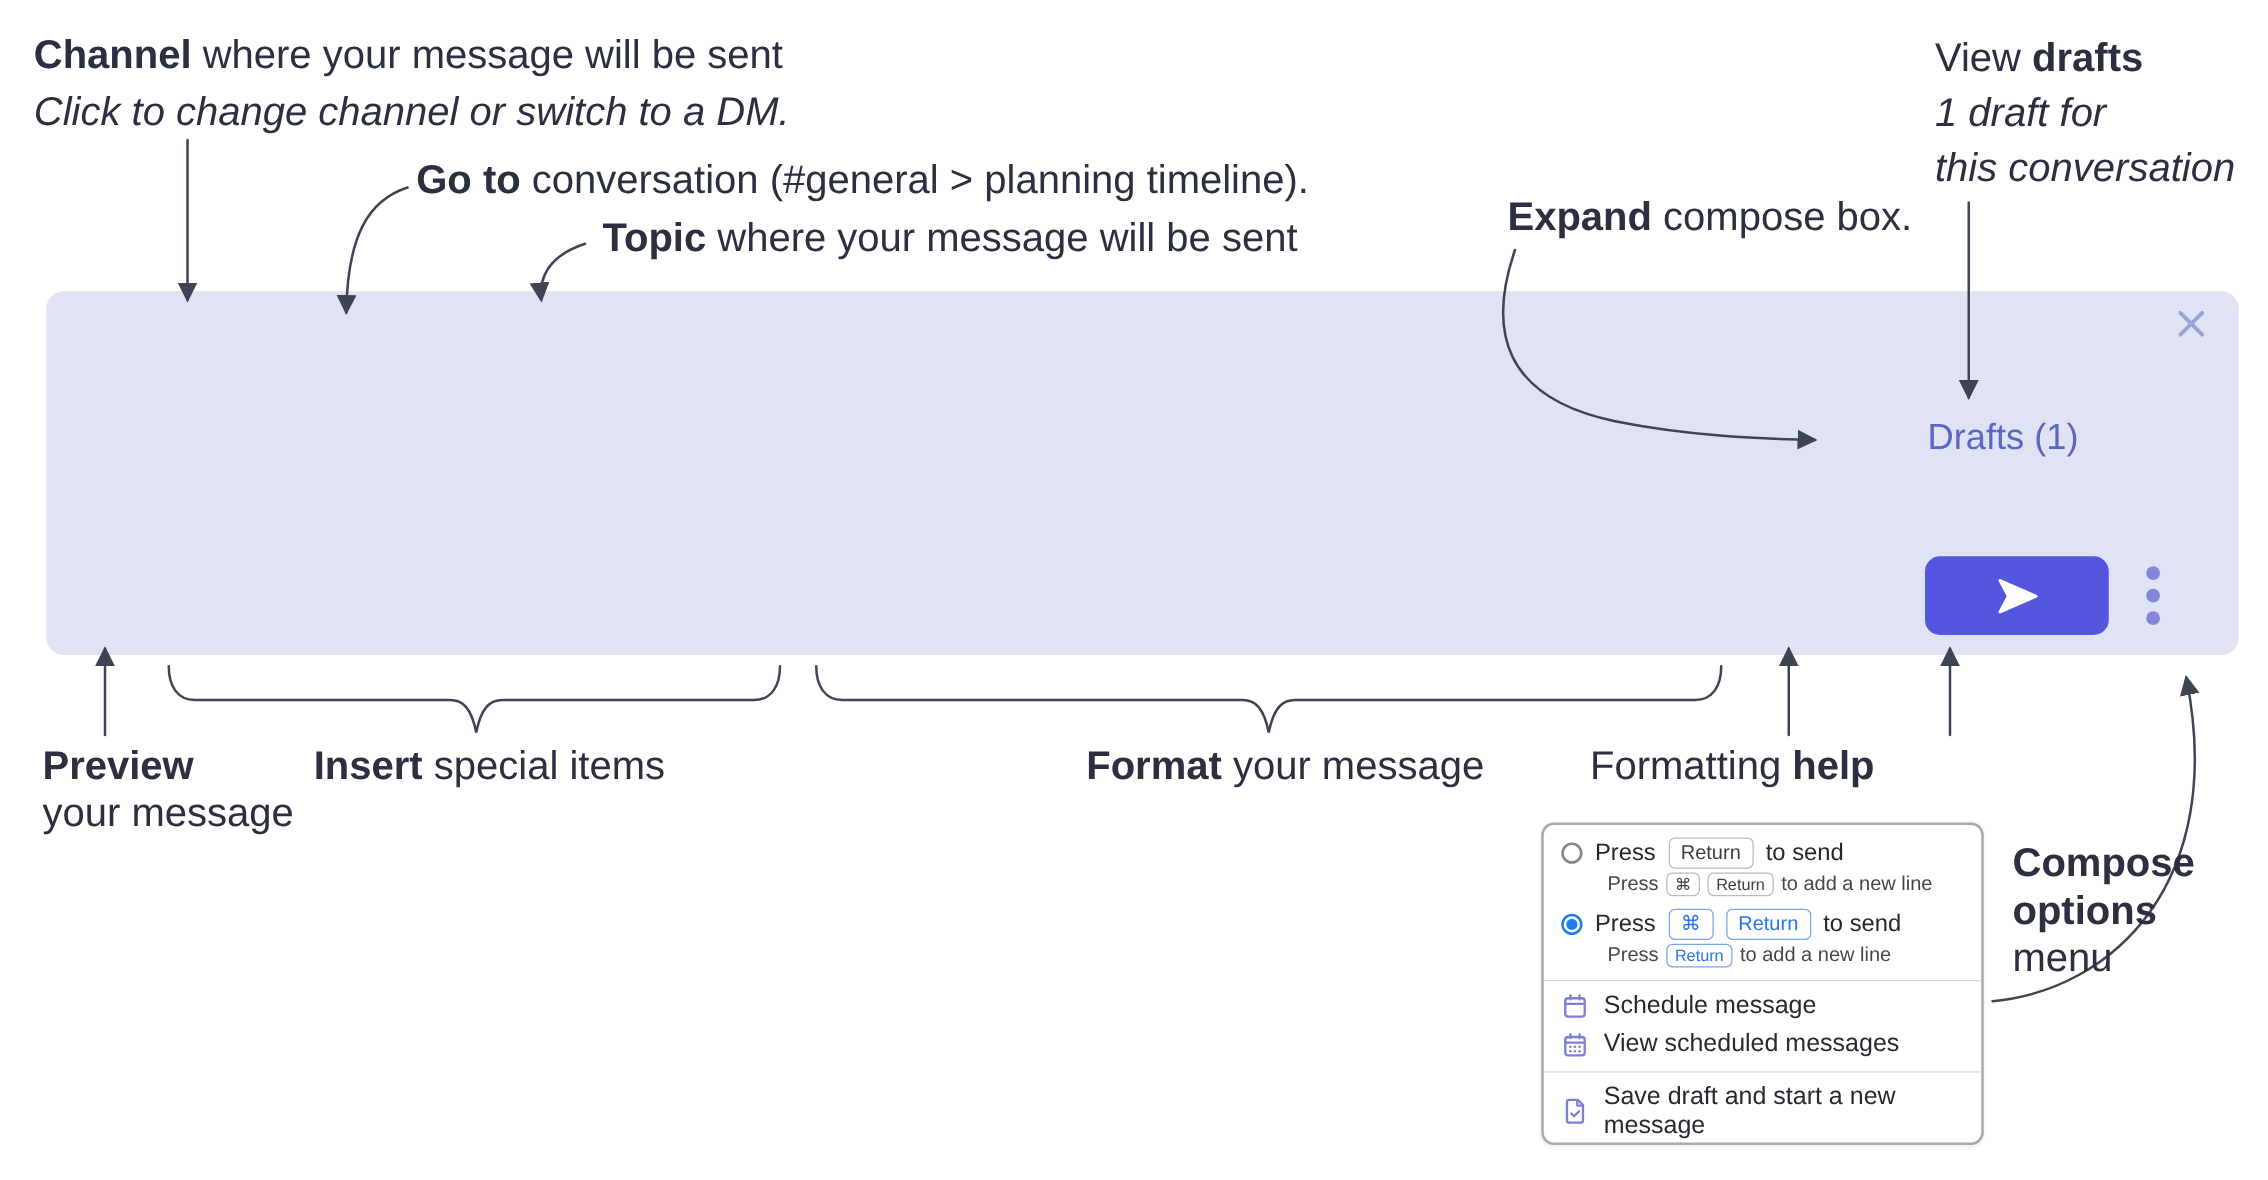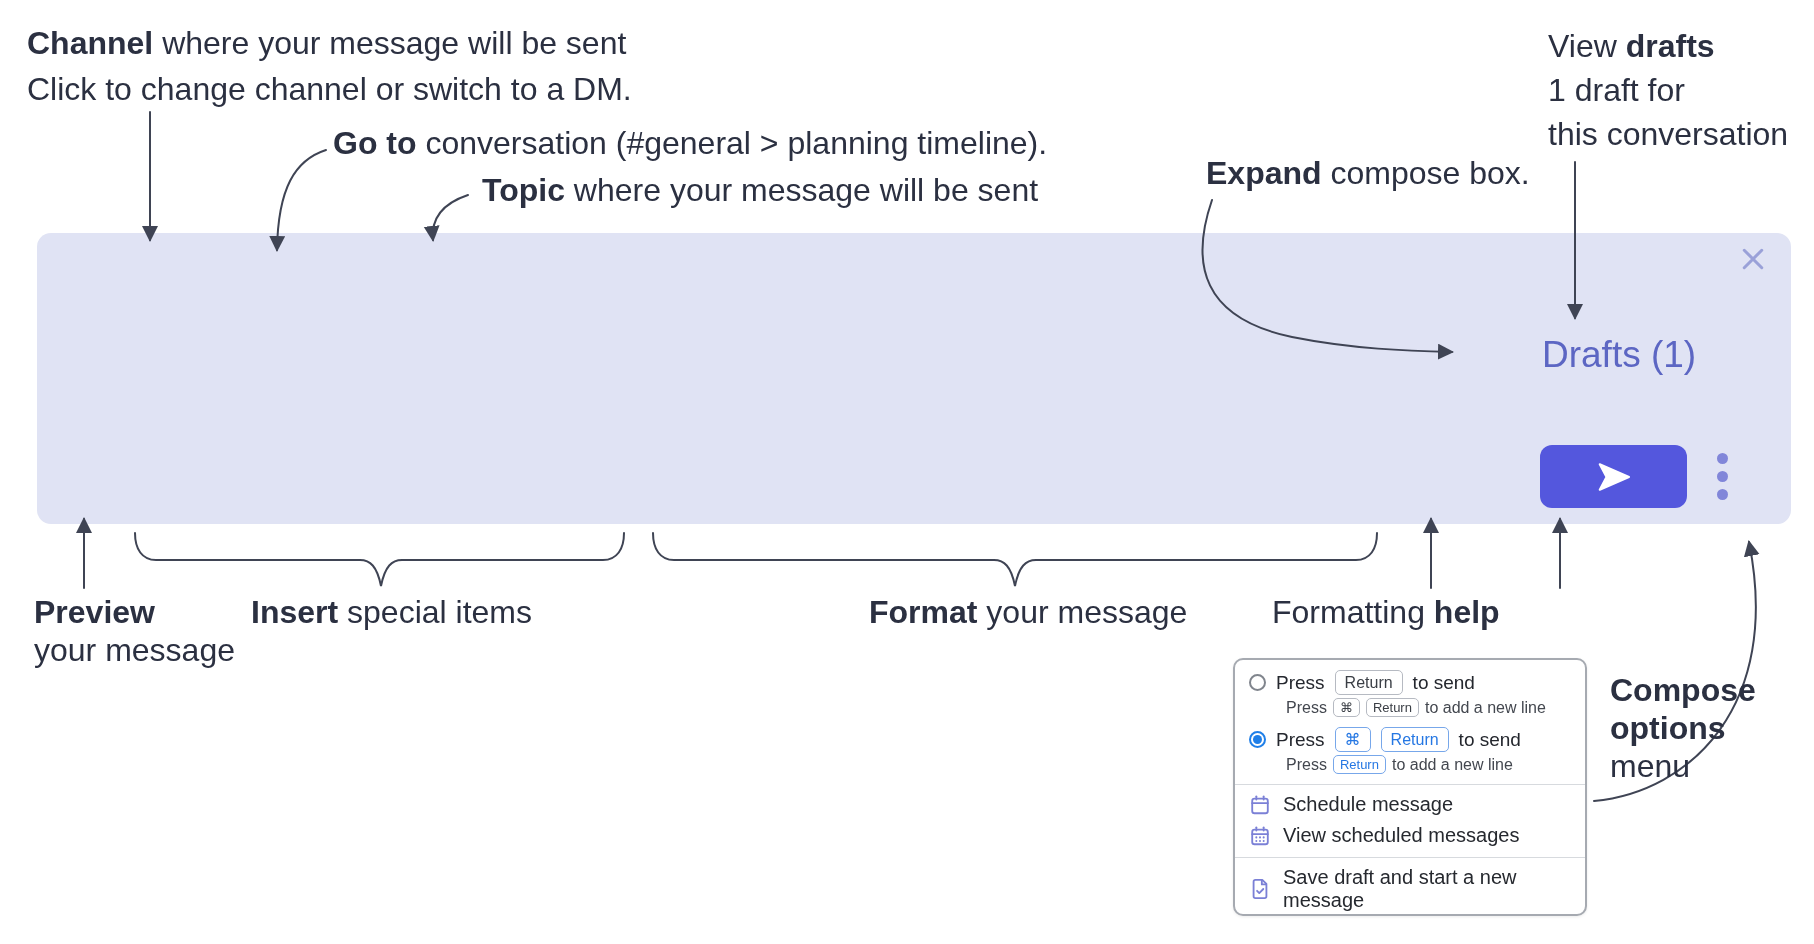--- a/index.html
+++ b/index.html
@@ -1,21 +1,21 @@
 <!DOCTYPE html>
 <html><head>
 <meta charset="utf-8">
 <style>
   html,body{margin:0;padding:0;background:#fff;}
   .canvas{position:relative;width:1814px;height:944px;background:#fff;overflow:hidden;
           font-family:"Liberation Sans",sans-serif;color:#2b3041;}
   .abs{position:absolute;}
   .note{font-size:32px;line-height:38px;white-space:nowrap;color:#2b3041;z-index:6;}
   .note b{font-weight:700;}
-  .it{}
+  .it{font-style:italic;}
   .lh46{line-height:46px;}
   .lh44{line-height:44px;}
 
   
   svg.overlay{position:absolute;left:0;top:0;z-index:5;pointer-events:none;}
 
   
   .compose{left:37px;top:233px;width:1754px;height:291px;background:#e0e3f4;border-radius:14px;z-index:1;}
   .chipbox{background:#fff;border:2px solid #c4c8d7;border-radius:10px;box-sizing:border-box;}
   .selector{left:50px;top:247px;width:203px;height:66px;display:flex;align-items:center;padding:0 14px;gap:10px;}
@@ -41,21 +41,21 @@
   .gifchip{border:2.5px solid #5d6169;border-radius:7px;padding:2px 6px;font-size:16px;font-weight:700;letter-spacing:.5px;}
   .quoteglyph{font-family:"DejaVu Serif",serif;font-weight:700;font-size:36px;letter-spacing:-3px;line-height:20px;}
   .radical{font-size:25px;font-weight:700;}
   .radical i{font-family:"DejaVu Serif",serif;border-top:2.5px solid #5d6169;padding-top:0px;}
   .helpq{font-size:27px;font-weight:700;}
   .sendbtn{left:1540px;top:445px;width:147px;height:63px;background:#5457dd;border-radius:12px;
            display:flex;align-items:center;justify-content:center;z-index:2;}
   .dotsbtn{left:1700px;top:448px;width:44px;height:57px;display:flex;flex-direction:column;gap:7px;
            align-items:center;justify-content:center;z-index:2;}
   .dot{width:11px;height:11px;border-radius:50%;background:#8186d9;}
-  .draftslink{left:1542px;top:334px;font-size:37px;color:#5c66c3;z-index:2;}
+  .draftslink{left:1542px;top:334px;font-size:29px;color:#5c66c3;z-index:2;}
   .clearx{color:#6670c8;}
 
   
   .menu{left:1233px;top:658px;width:354px;height:258px;background:#fff;border:2px solid #a6aab1;border-radius:10px;
         box-sizing:border-box;z-index:6;box-shadow:0 1px 3px rgba(0,0,0,.08);font-size:19px;color:#24272e;}
   .mrow{display:flex;align-items:center;gap:10px;padding:10px 14px 0 14px;}
   .msub{padding:3px 14px 0 51px;font-size:16px;color:#43474f;display:flex;align-items:center;gap:6px;}
   .radio{width:17px;height:17px;border:2px solid #80858d;border-radius:50%;box-sizing:border-box;flex:none;
          display:flex;align-items:center;justify-content:center;}
   .radio.sel{border-color:#1f7fe8;}

